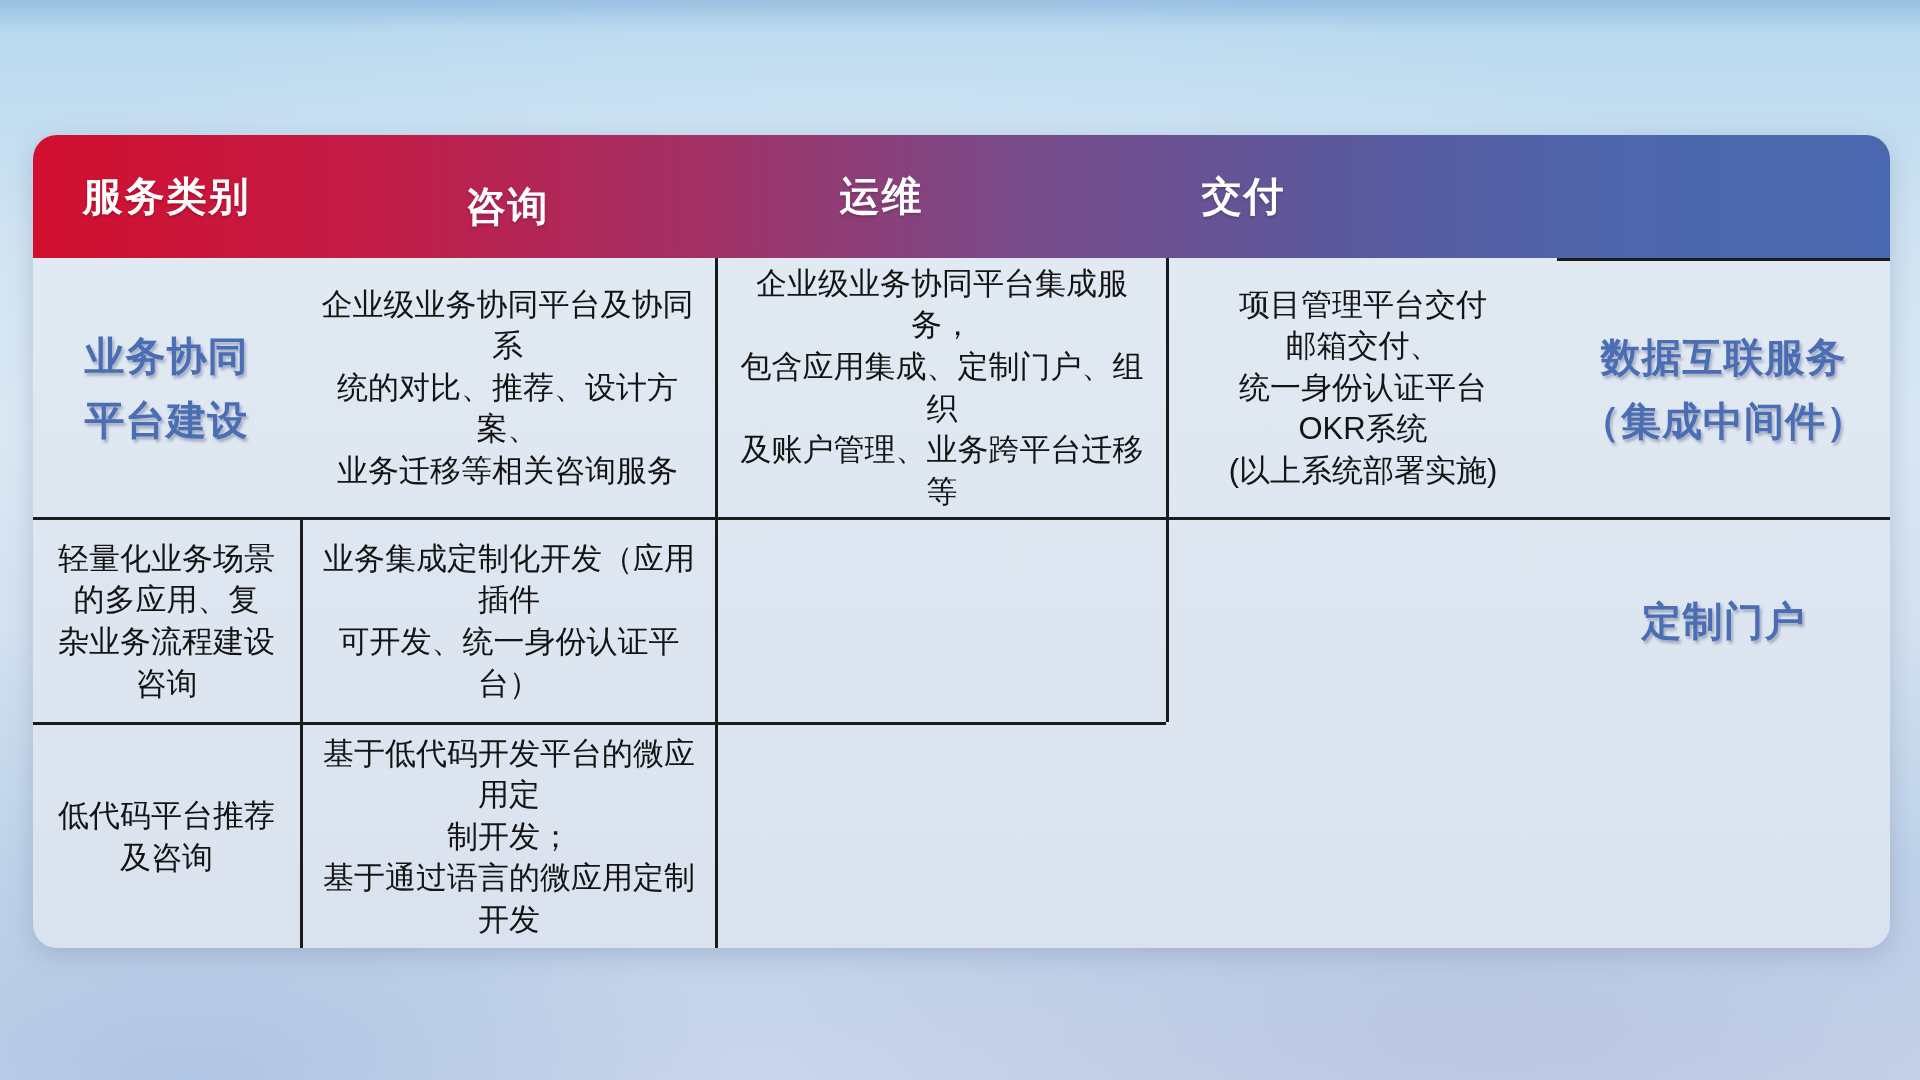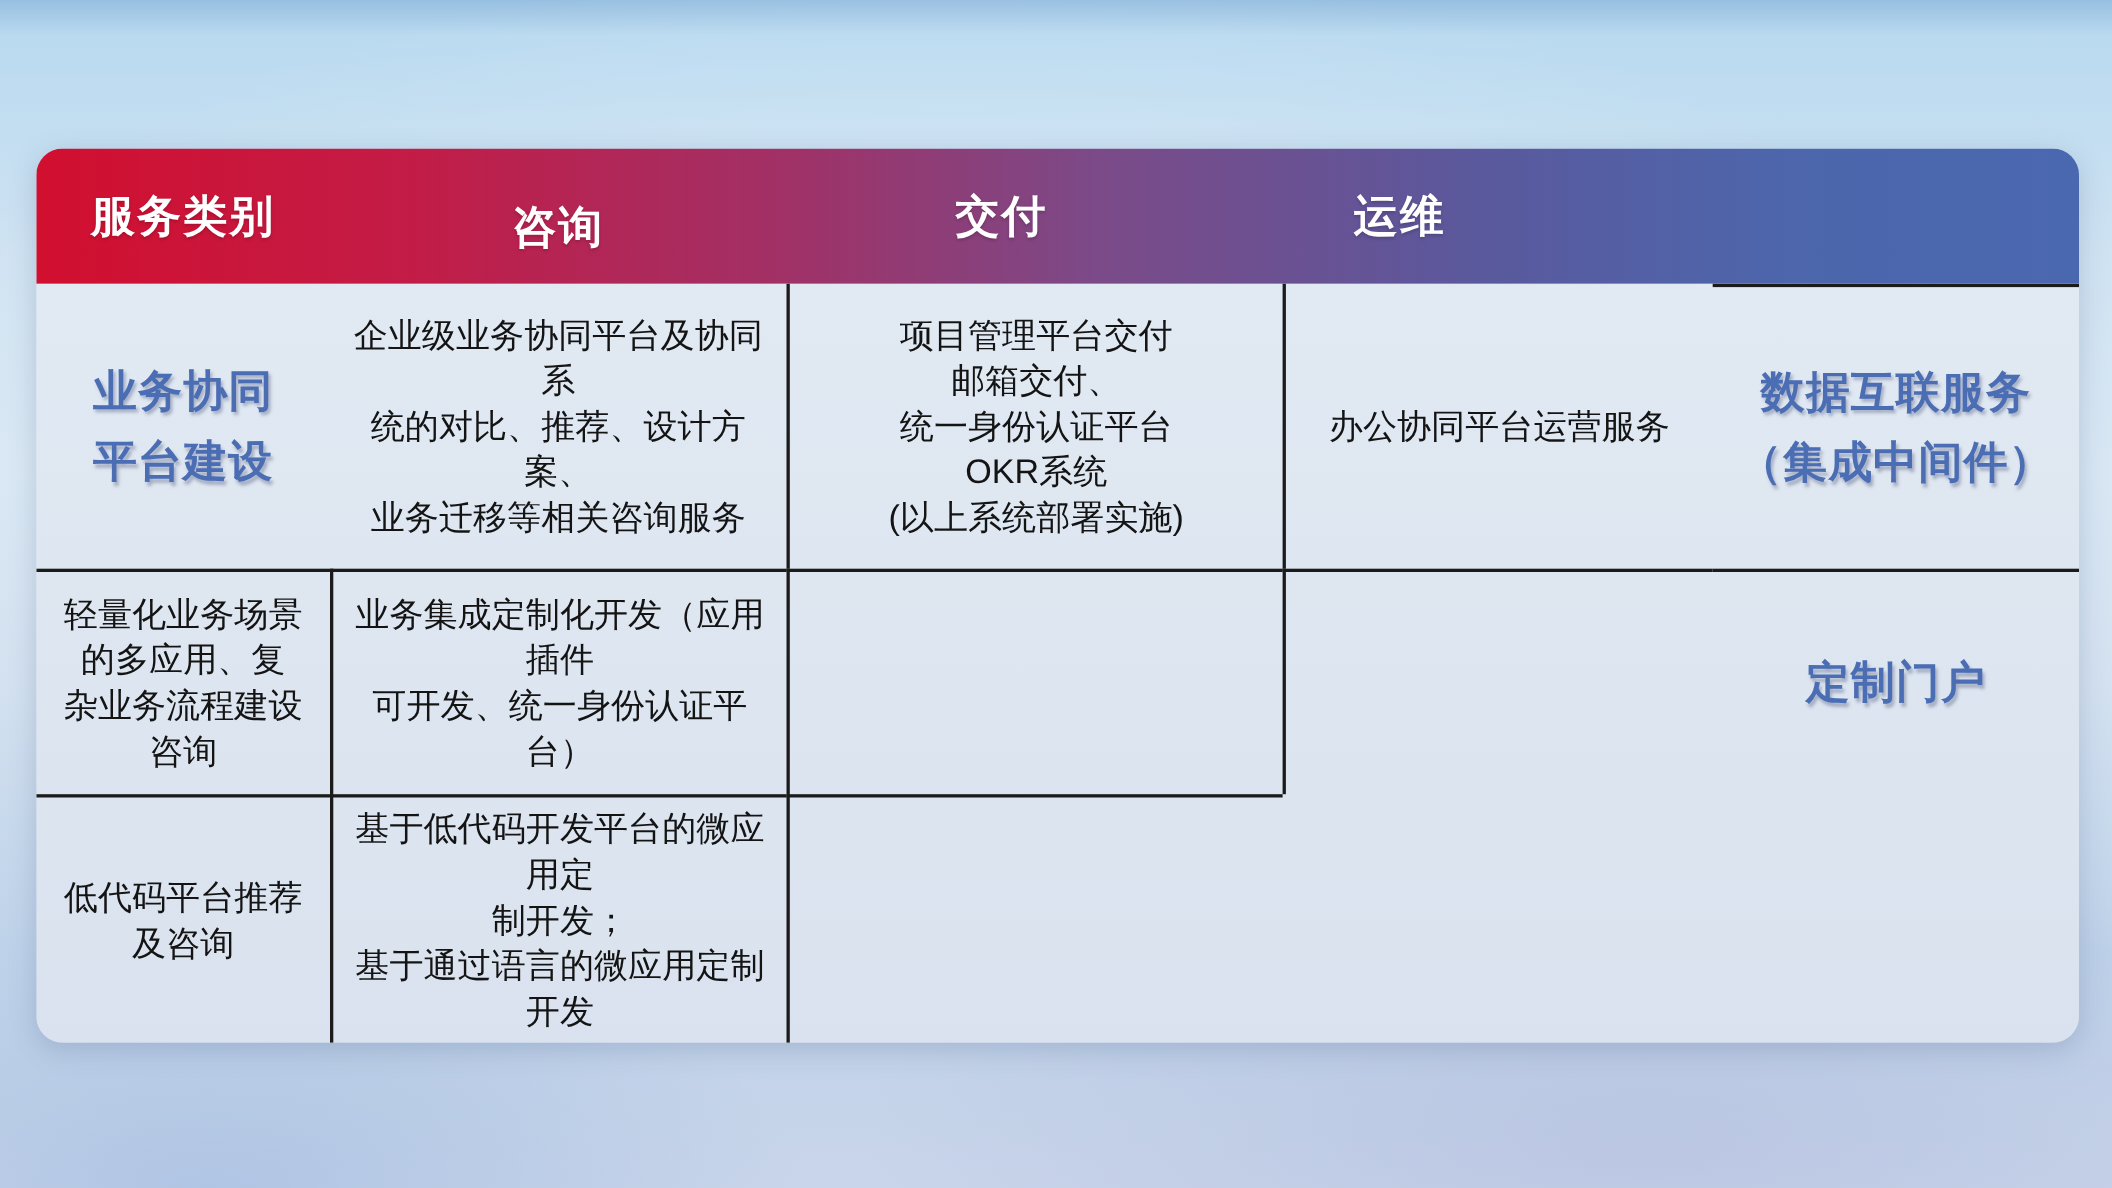--- a/index.html
+++ b/index.html
@@ -60,37 +60,39 @@
   .w1{width:267px;} .w2{width:415px;margin-top:20px;} .w3{width:451px;} .w4{width:391px;} .w5{width:333px;}
 </style>
 </head>
 <body>
 
 <div class="table-wrap">
 
   <div class="thead">
     <div class="th w1">服务类别</div>
     <div class="th w2">咨询</div>
+    <div class="th w5">运维</div>
     <div class="th w4">交付</div>
-    <div class="th w5">运维</div>
   </div>
 
   <div class="tbody">
 
     <div class="td category">业务协同
 平台建设</div>
     <div class="td">企业级业务协同平台及协同系
 统的对比、推荐、设计方案、
 业务迁移等相关咨询服务</div>
+    <div class="td bl">企业级业务协同平台集成服务，
+包含应用集成、定制门户、组织
+及账户管理、业务跨平台迁移等</div>
     <div class="td bl">项目管理平台交付
 邮箱交付、
 统一身份认证平台
 OKR系统
 (以上系统部署实施)</div>
-    <div class="td bl">办公协同平台运营服务</div>
 
     <div class="td bt category">数据互联服务
 （集成中间件）</div>
     <div class="td bt">轻量化业务场景的多应用、复
 杂业务流程建设咨询</div>
     <div class="td bt bl">业务集成定制化开发（应用插件
 可开发、统一身份认证平台）</div>
     <div class="td bt bl"></div>
     <div class="td bt bl"></div>
 

